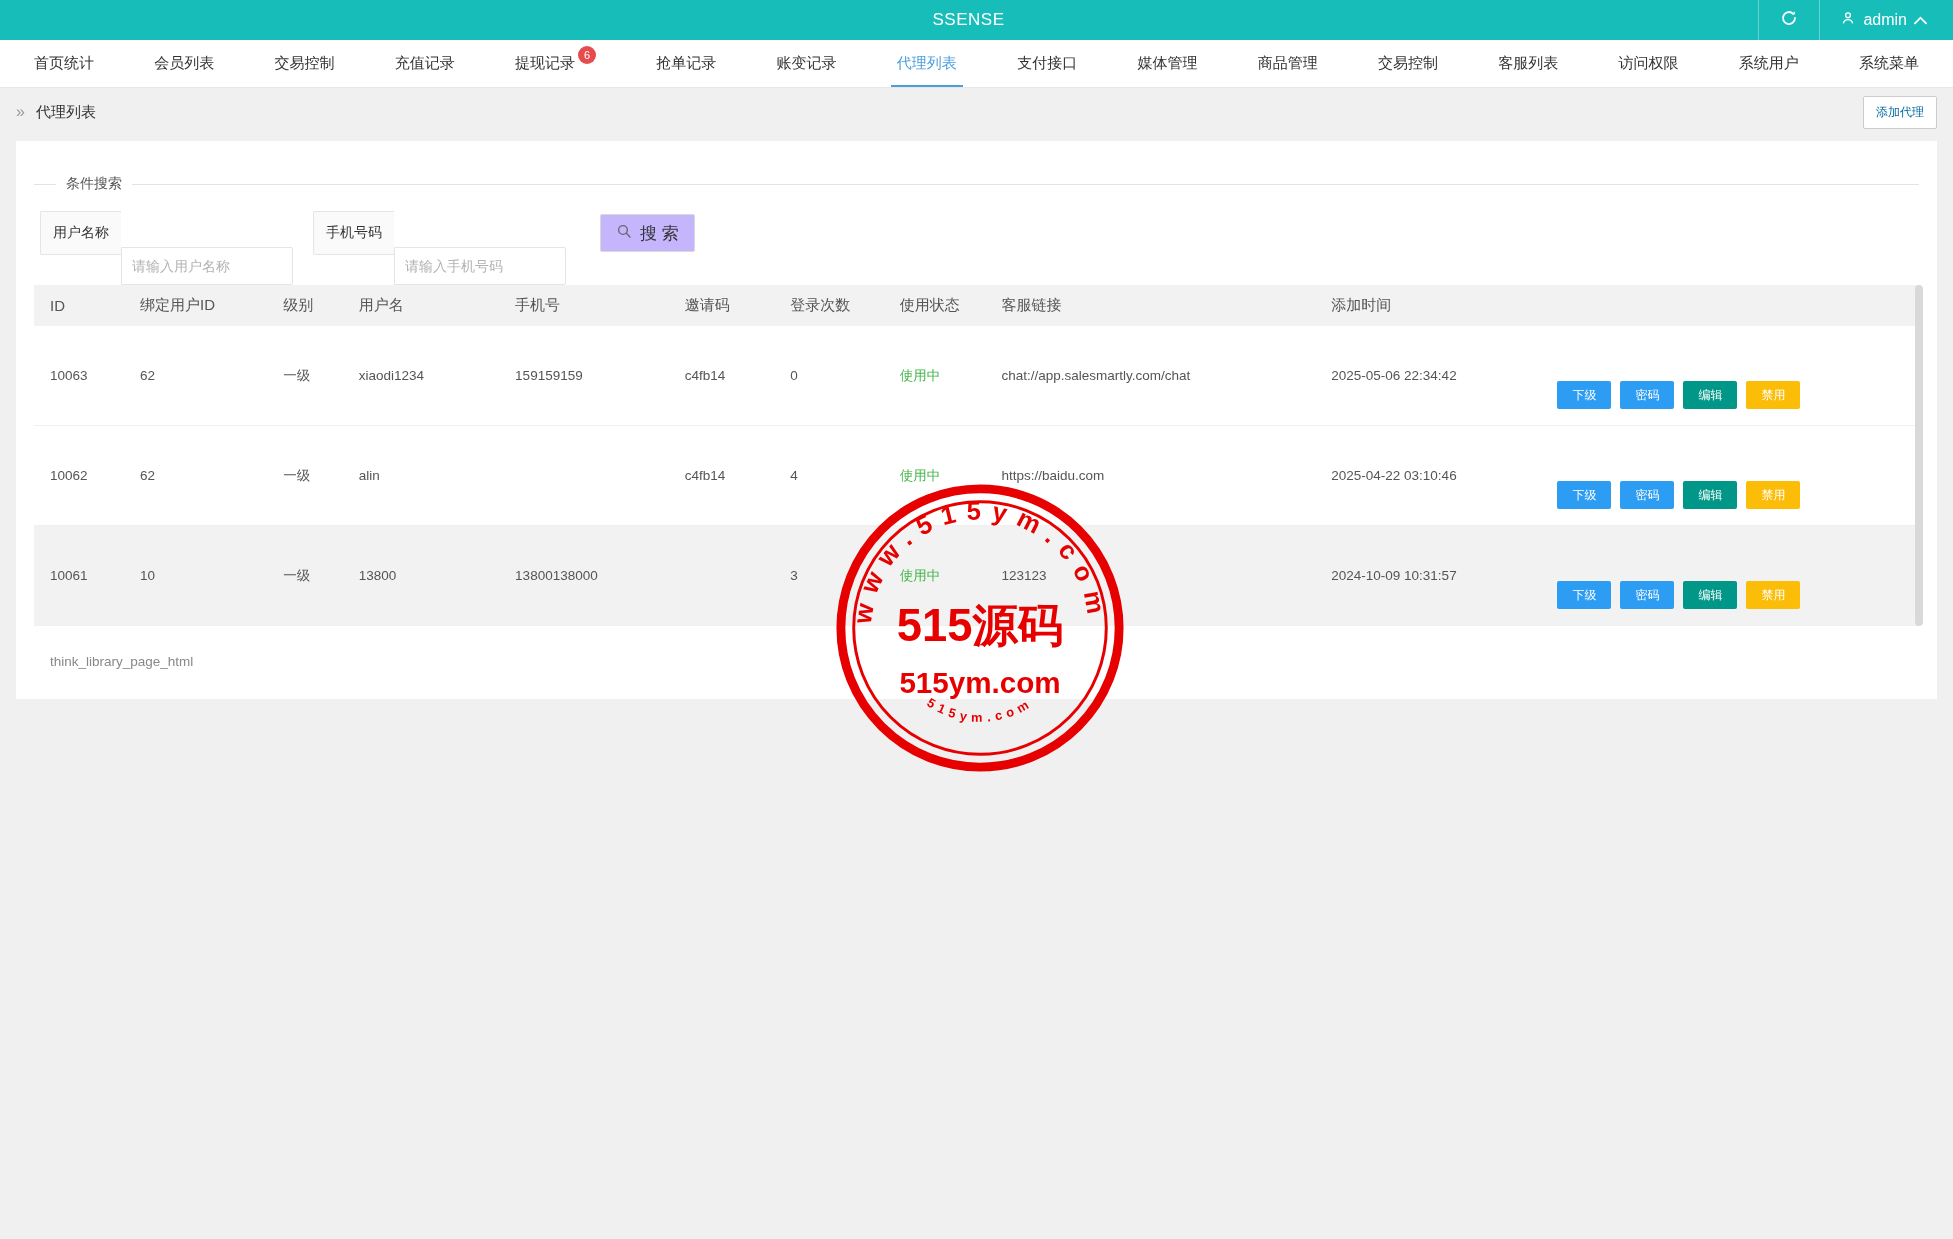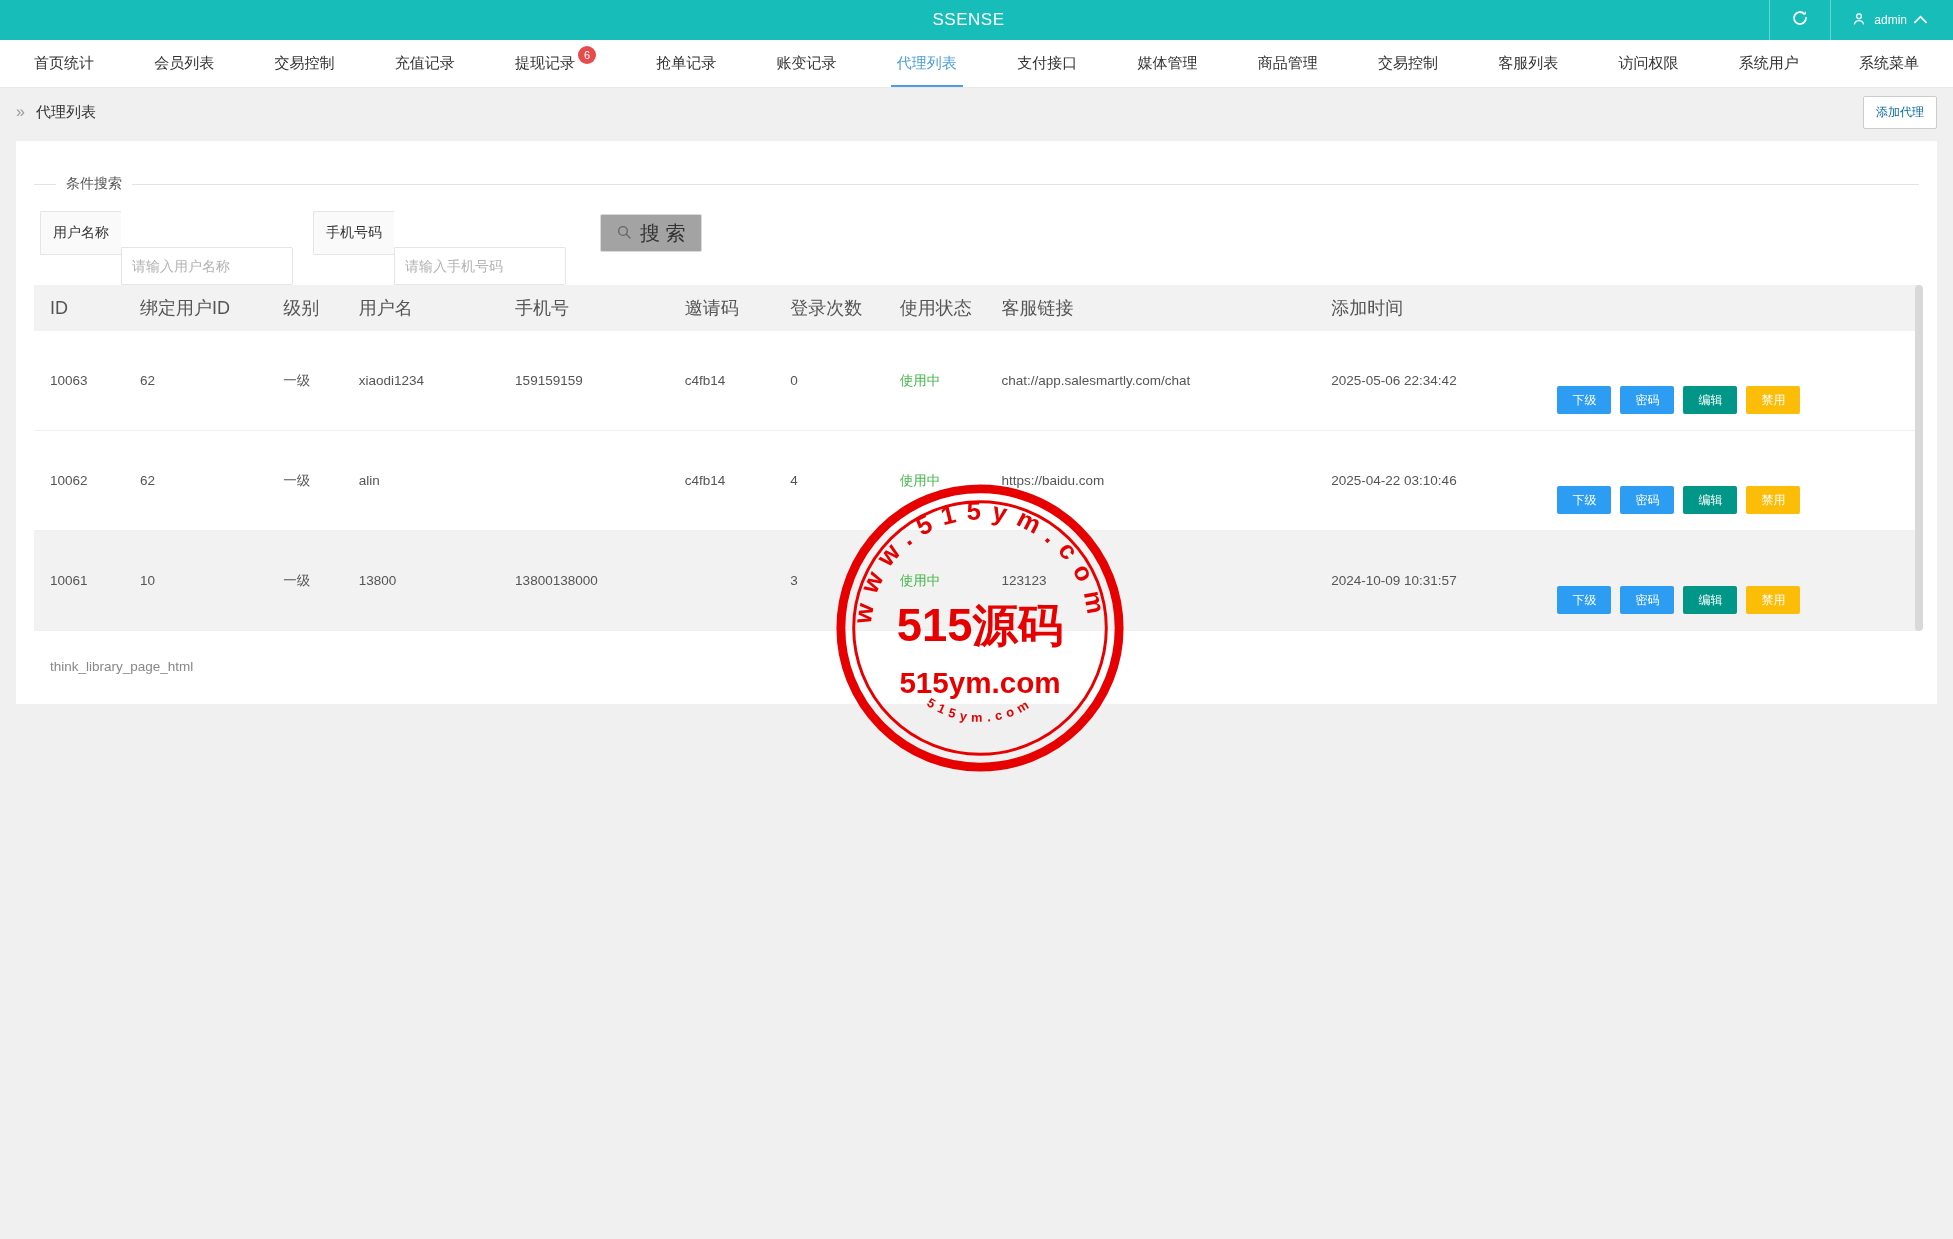--- a/index.html
+++ b/index.html
@@ -8,21 +8,21 @@
     font-family: "Liberation Sans","DejaVu Sans",sans-serif;
     background:#f0f0f0; position:relative; overflow:hidden; color:#333;
   }
   
   .topbar { position:relative; height:40px; background:var(--c-header,#17beb9); }
   .topbar-title { position:absolute; left:0; right:16px; top:0; height:40px; line-height:40px;
     text-align:center; color:#fff; font-size:17px; letter-spacing:.5px; }
   .topbar-right { position:absolute; right:0; top:0; height:40px; display:flex; align-items:stretch; }
   .tb-refresh { width:62px; display:flex; align-items:center; justify-content:center;
     border-left:1px solid rgba(255,255,255,.35); border-right:1px solid rgba(255,255,255,.35); cursor:pointer; }
-  .tb-user { display:flex; align-items:center; gap:7px; padding:0 26px 0 20px; color:#fff; font-size:12px; cursor:pointer; }
+  .tb-user { display:flex; align-items:center; gap:7px; padding:0 26px 0 20px; color:#fff; font-size:16px; cursor:pointer; }
   
   .navbar { height:48px; background:#fff; border-bottom:1px solid #e8e8e8;
     display:flex; align-items:stretch; justify-content:space-between; padding:0 24px; }
   .nav-tab { position:relative; display:flex; align-items:center; padding:0 10px;
     font-size:15px; color:#333; cursor:pointer; white-space:nowrap; }
   .nav-tab.active { color:var(--c-active,#4a9fdc); }
   .nav-tab.active::after { content:""; position:absolute; left:4px; right:4px; bottom:0; height:2px;
     background:var(--c-active,#4a9fdc); }
   .nav-badge { position:relative; top:-9px; margin-left:3px; display:inline-block; min-width:18px; height:18px;
     line-height:18px; border-radius:9px; background:var(--c-badge,#e64c4c); color:#fff; font-size:11px;
@@ -38,27 +38,27 @@
   fieldset.search { border:none; border-top:1px solid #e3e3e3; margin:14px 0 0; }
   fieldset.search legend { margin-left:22px; padding:0 10px; font-size:14px; color:#555; }
   .search-row { display:flex; align-items:center; margin:18px 0 30px 6px; }
   .igroup { display:flex; height:44px; margin-right:20px; }
   .ilabel { display:flex; align-items:center; padding:0 12px; background:#fafafa;
     border:1px solid #e5e5e5; border-right:none; border-radius:2px 0 0 2px; font-size:14px; color:#333; }
   .igroup input { width:172px; height:38px; border:1px solid #e5e5e5; border-radius:0 2px 2px 0;
     padding:0 10px; font-size:14px; color:#333; outline:none; font-family:inherit;margin-top:36px; }
   .igroup input::placeholder { color:#b3b3b3; }
   .search-btn { display:flex; align-items:center; gap:8px; height:38px; padding:0 15px; margin-left:14px;
-    background:#a3a3a3; border:1px solid #d9d9d9; border-radius:2px; font-size:20px; color:#333;
+    background:#c4b5fd; border:1px solid #d9d9d9; border-radius:2px; font-size:17px; color:#333;
     cursor:pointer; font-family:inherit; }
   
   .table-wrap { position:relative; }
   table { width:100%; border-collapse:collapse; table-layout:fixed; }
   thead th { background:#f2f2f2; font-weight:400; text-align:left; padding:11px 8px;
-    font-size:18px; color:#555; }
+    font-size:15px; color:#555; }
   tbody td { padding:16px 8px; font-size:13.5px; color:#555; border-bottom:1px solid #f0f0f0;
     overflow:hidden; white-space:nowrap; text-overflow:ellipsis; }
   th:first-child, td:first-child { padding-left:16px; }
   tr.alt td { background:#f2f2f2; }
   .status { color:var(--c-status,#44b549); }
   .actions { display:flex; gap:9px; }
   .abtn { border:none; border-radius:2px; padding:8px 15px; font-size:12px; color:#fff;
     cursor:pointer; line-height:1; font-family:inherit;margin-top:39px; }
   .abtn.blue  { background:var(--c-btn-blue,#2d9cf3); }
   .abtn.teal  { background:var(--c-btn-teal,#009688); }

